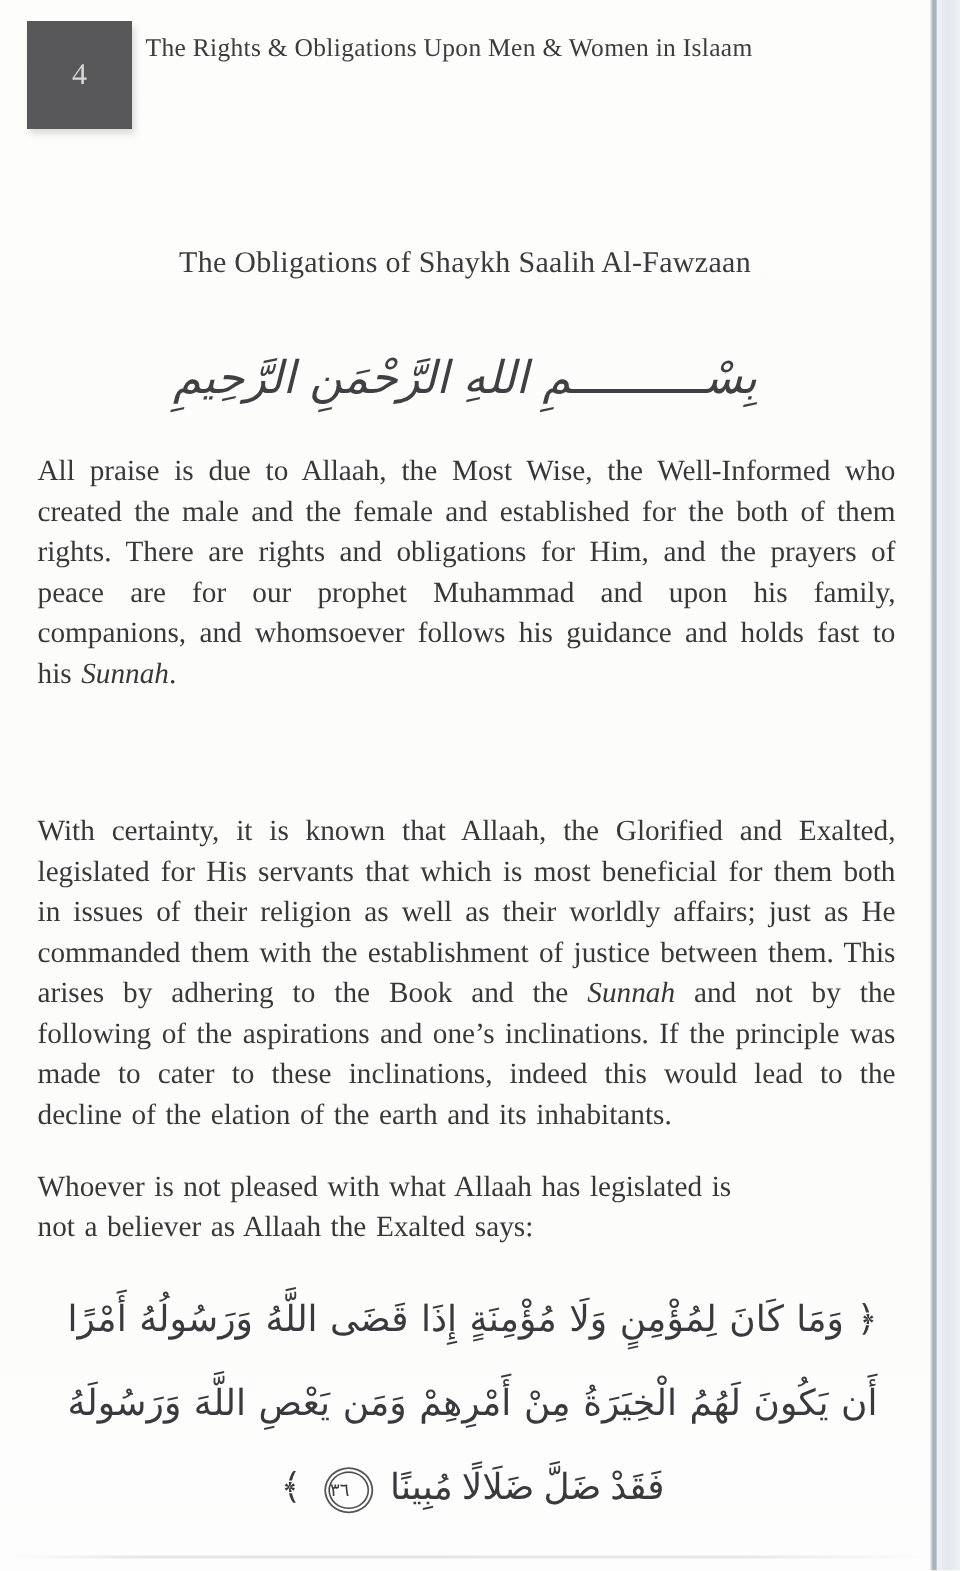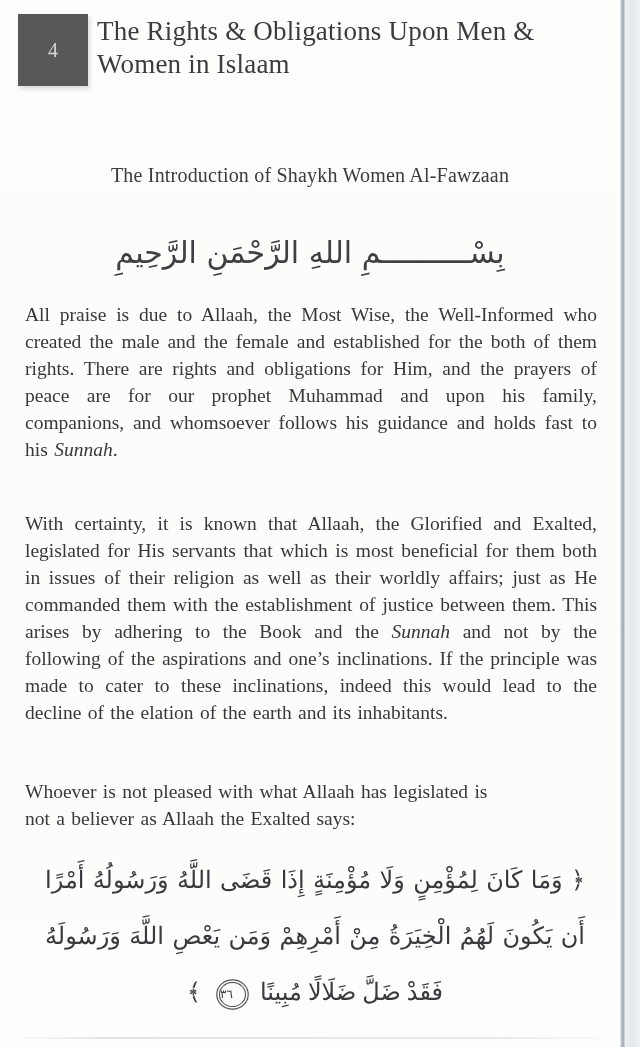--- a/index.html
+++ b/index.html
@@ -46,53 +46,54 @@
     flex: none;
     width: 70px; height: 72px;
     background: #58585a;
     box-shadow: 2px 3px 4px rgba(80,80,85,0.18);
     display: flex; align-items: center; justify-content: center;
     color: #d6d6d4;
     font-size: 20px;
   }
   .book-title {
     margin: 0 0 0 9px; padding-top: 1px;
-    font-size: 27px; font-weight: normal;
+    font-size: 17px; font-weight: normal;
     line-height: 33px;
     color: #3c3c3e;
     max-width: 500px;
     letter-spacing: 0.2px;
   }
   .section-heading {
     position: absolute; top: 164px; left: 25px; width: 570px;
     margin: 0;
     text-align: center;
     font-size: 20px; font-weight: normal;
     color: #3b3b3d;
     letter-spacing: 0.2px;
   }
   .basmala {
     position: absolute; top: 224px; left: 25px; width: 570px;
     text-align: center;
     direction: rtl;
     font-family: "DejaVu Sans", sans-serif;
     font-size: 30px; line-height: 58px;
     color: #404044;
+    font-style: italic;
   }
   .body-p {
     position: absolute; left: 25px; width: 572px;
     margin: 0;
     font-size: 19.5px; line-height: 27px;
     word-spacing: 1.5px;
     color: #38383a;
   }
   .justify { text-align: justify; }
   .p1 { top: 301px; }
   .p2 { top: 488px; }
-  .p3 { top: 510px; }
+  .p3 { top: 541px; }
   .p4 { top: 778px; width: 492px; }
   .body-p i { font-style: italic; }
   .verse {
     position: absolute; top: 852px; left: 45px; width: 540px;
     direction: rtl;
     text-align: justify;
     text-align-last: center;
     font-family: Liberation Serif, serif;
     font-size: 24px; line-height: 56px;
     color: #3a3a3e;
@@ -119,21 +120,21 @@
   <div class="page-edge"></div>
   <div class="bottom-scan-line"></div>
 
   <header class="header">
     <div class="page-number-box">
       <span>4</span>
     </div>
     <h1 class="book-title">The Rights &amp; Obligations Upon Men &amp; Women in Islaam</h1>
   </header>
 
-  <h2 class="section-heading">The Introduction of Shaykh Women Al-Fawzaan</h2>
+  <h2 class="section-heading">The Obligations of Shaykh Saalih Al-Fawzaan</h2>
 
   <div class="basmala" dir="rtl">بِسْــــــــــمِ اللهِ الرَّحْمَنِ الرَّحِيمِ</div>
 
   <p class="body-p justify p1"><span>All praise is due to Allaah, the Most Wise, the Well-Informed who created the male and the female and established for the both of them rights. There are rights and obligations for Him, and the prayers of peace are for our prophet Muhammad and upon his family, companions, and whomsoever follows his guidance and holds fast to his </span><i>Sunnah</i><span>.</span></p>
 
 
   <p class="body-p justify p3"><span>With certainty, it is known that Allaah, the Glorified and Exalted, legislated for His servants that which is most beneficial for them both in issues of their religion as well as their worldly affairs; just as He commanded them with the establishment of justice between them. This arises by adhering to the Book and the </span><i>Sunnah</i><span> and not by the following of the aspirations and one’s inclinations. If the principle was made to cater to these inclinations, indeed this would lead to the decline of the elation of the earth and its inhabitants.</span></p>
 
   <p class="body-p p4">Whoever is not pleased with what Allaah has legislated is not a believer as Allaah the Exalted says:</p>
 

